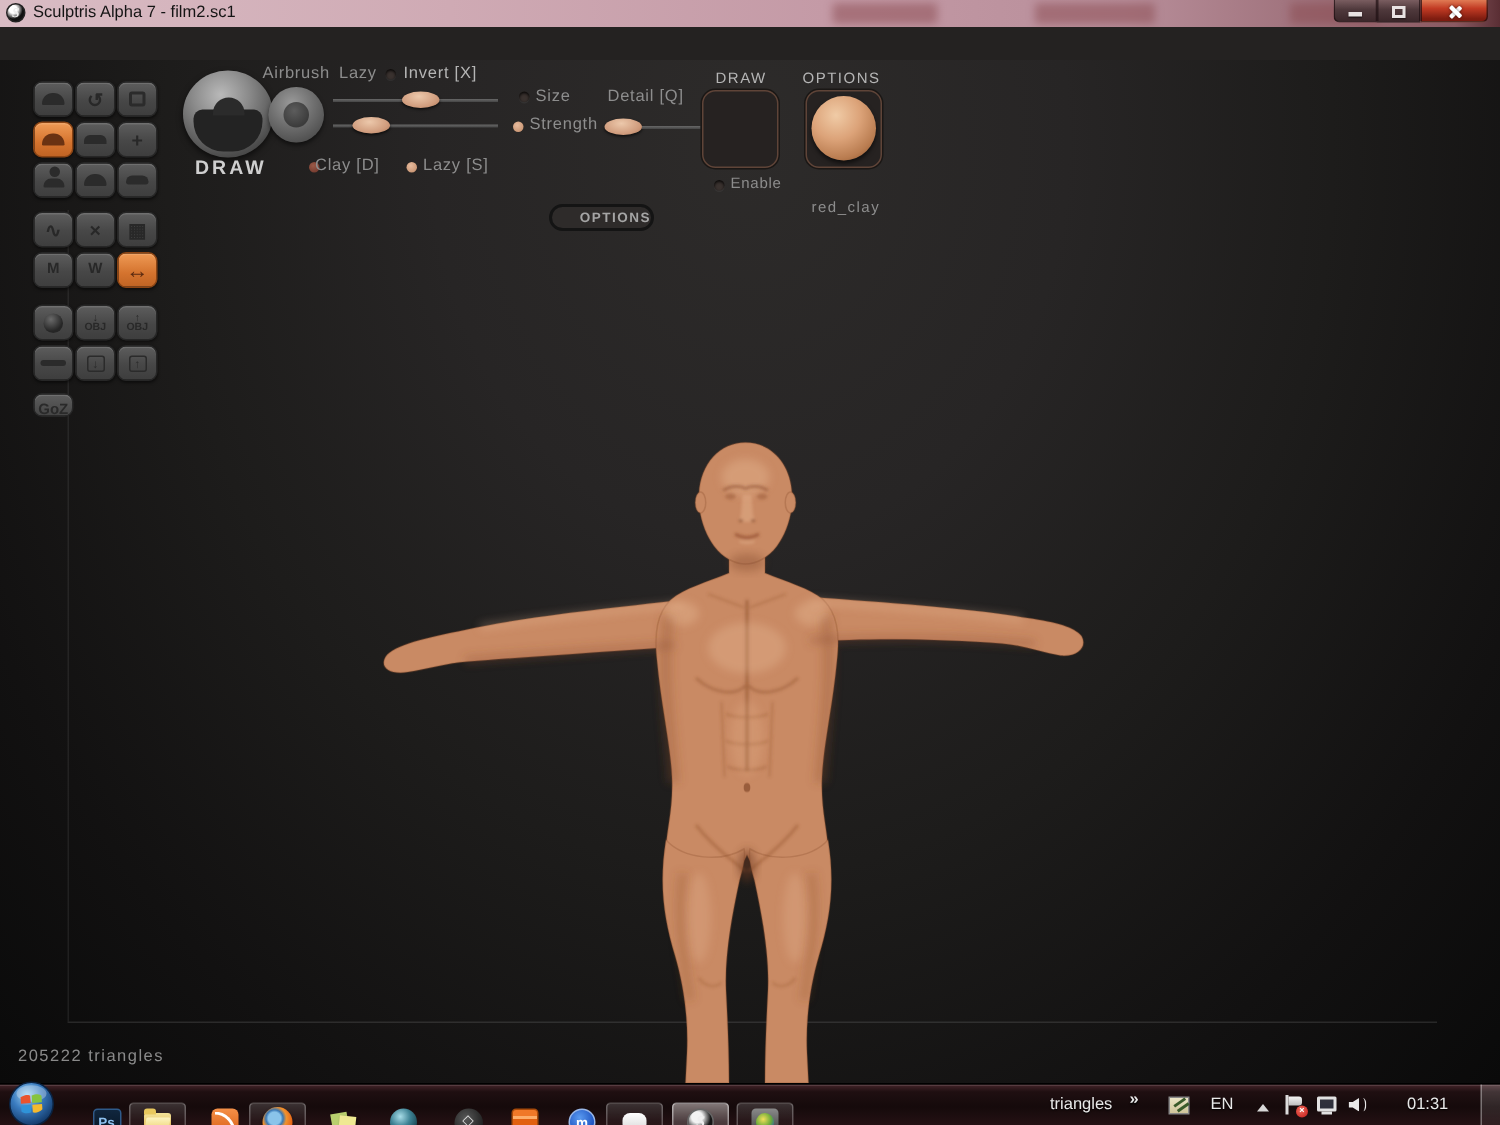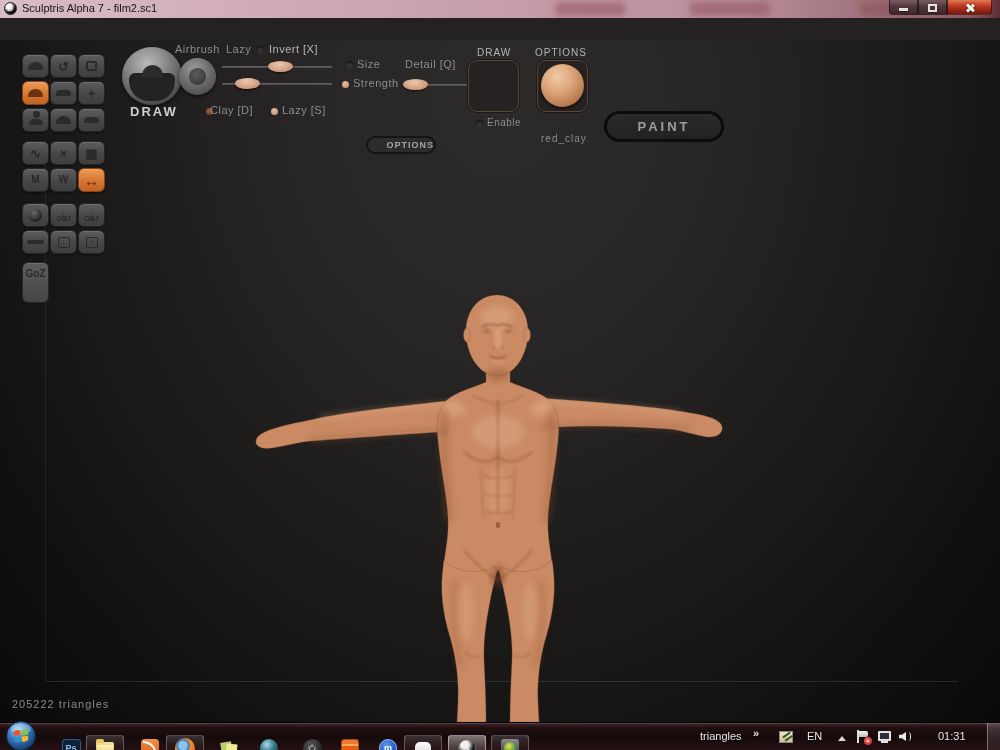--- a/index.html
+++ b/index.html
@@ -84,21 +84,21 @@
   .flatmound { width:15px; height:6px; background:#2b2b2b; border-radius:4px 4px 0 0; }
   .bust { position:relative; width:14px; height:10px; }
   .bust::before { content:""; position:absolute; left:4px; top:-4px; width:7px; height:7px; border-radius:50%; background:#2b2b2b; }
   .bust::after { content:""; position:absolute; left:0; bottom:0; width:14px; height:6px; border-radius:5px 5px 1px 1px; background:#2b2b2b; }
   .sqr { width:11px; height:10px; border:2px solid #2b2b2b; border-radius:2px; }
   .ball { width:13px; height:13px; border-radius:50%; background:radial-gradient(circle at 38% 30%, #6a6a6a, #262626 65%); }
   .objtxt { display:flex; flex-direction:column; align-items:center; font-size:7px; letter-spacing:0; line-height:1; color:#282828; }
   .objtxt .arr { font-size:7px; height:6px; }
   .plane { width:17px; height:4px; background:#2b2b2b; border-radius:2px; }
   .boxarrow { width:12px; height:11px; border:1.5px solid #2b2b2b; border-radius:2px; font-size:8px; line-height:9px; text-align:center; color:#2b2b2b; }
-  .goz { left:22px; top:222px; width:27px; height:41px; border-radius:6px; position:absolute;
+  .goz { left:22px; top:222px; width:27px; height:16px; border-radius:6px; position:absolute;
     background:linear-gradient(#5d5d5d,#454545); border:1px solid #262626; color:#2a2a2a;
     font-size:10px; font-weight:bold; text-align:center; line-height:22px; box-shadow:inset 0 1px 0 rgba(255,255,255,.12); }
 
   
   .taskbar { left:0; top:722px; width:1000px; height:28px;
     background:linear-gradient(#45252a 0%, #1f0f11 18%, #150a0b 55%, #251114 100%);
     border-top:1px solid #000; box-shadow:inset 0 1px 0 rgba(255,255,255,.12); }
   .orb { position:absolute; left:5px; top:-3px; width:32px; height:32px; }
   .tb-slot { position:absolute; top:12px; width:38px; height:26px; display:flex; align-items:center; justify-content:center; }
   .tb-frame { border:1px solid rgba(255,255,255,.26); border-radius:3px;
@@ -287,21 +287,20 @@
     <div class="well" style="left:468px; top:20px"></div>
     <div class="dot dot-dark" style="left:476px; top:80px"></div>
     <div class="lbl" style="left:487px; top:77px; font-size:10px">Enable</div>
 
     <div class="lbl bright" style="left:535px; top:7px; font-size:10px; letter-spacing:1px">OPTIONS</div>
     <div class="well" style="left:537px; top:20px">
       <div class="mat-sphere"></div>
     </div>
     <div class="lbl" style="left:541px; top:93px; font-size:10px; letter-spacing:1px">red_clay</div>
 
-    <div class="abs paint-btn">PAINT</div>
 
     <div class="tool" style="left:22px; top:14px">
         <span class="mound"></span>
       </div>
     <div class="tool" style="left:50px; top:14px">
         <span class="gly">↺</span>
       </div>
     <div class="tool" style="left:78px; top:14px">
         <span class="sqr"></span>
       </div>

